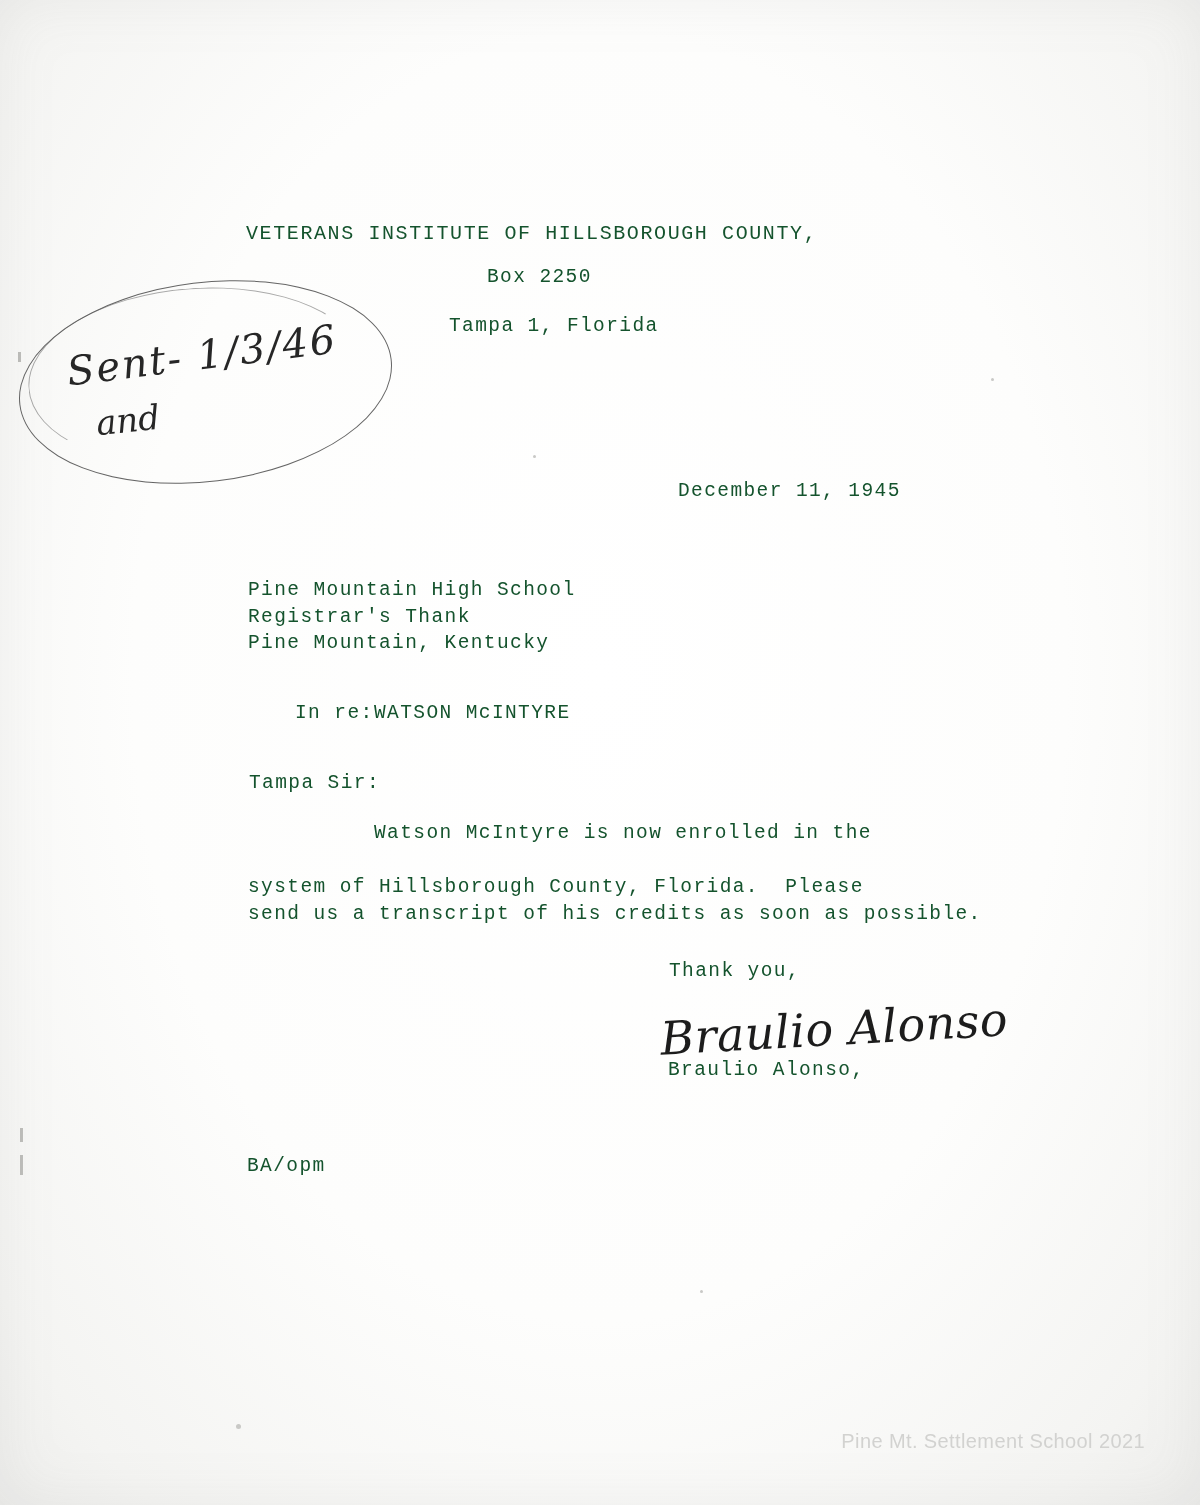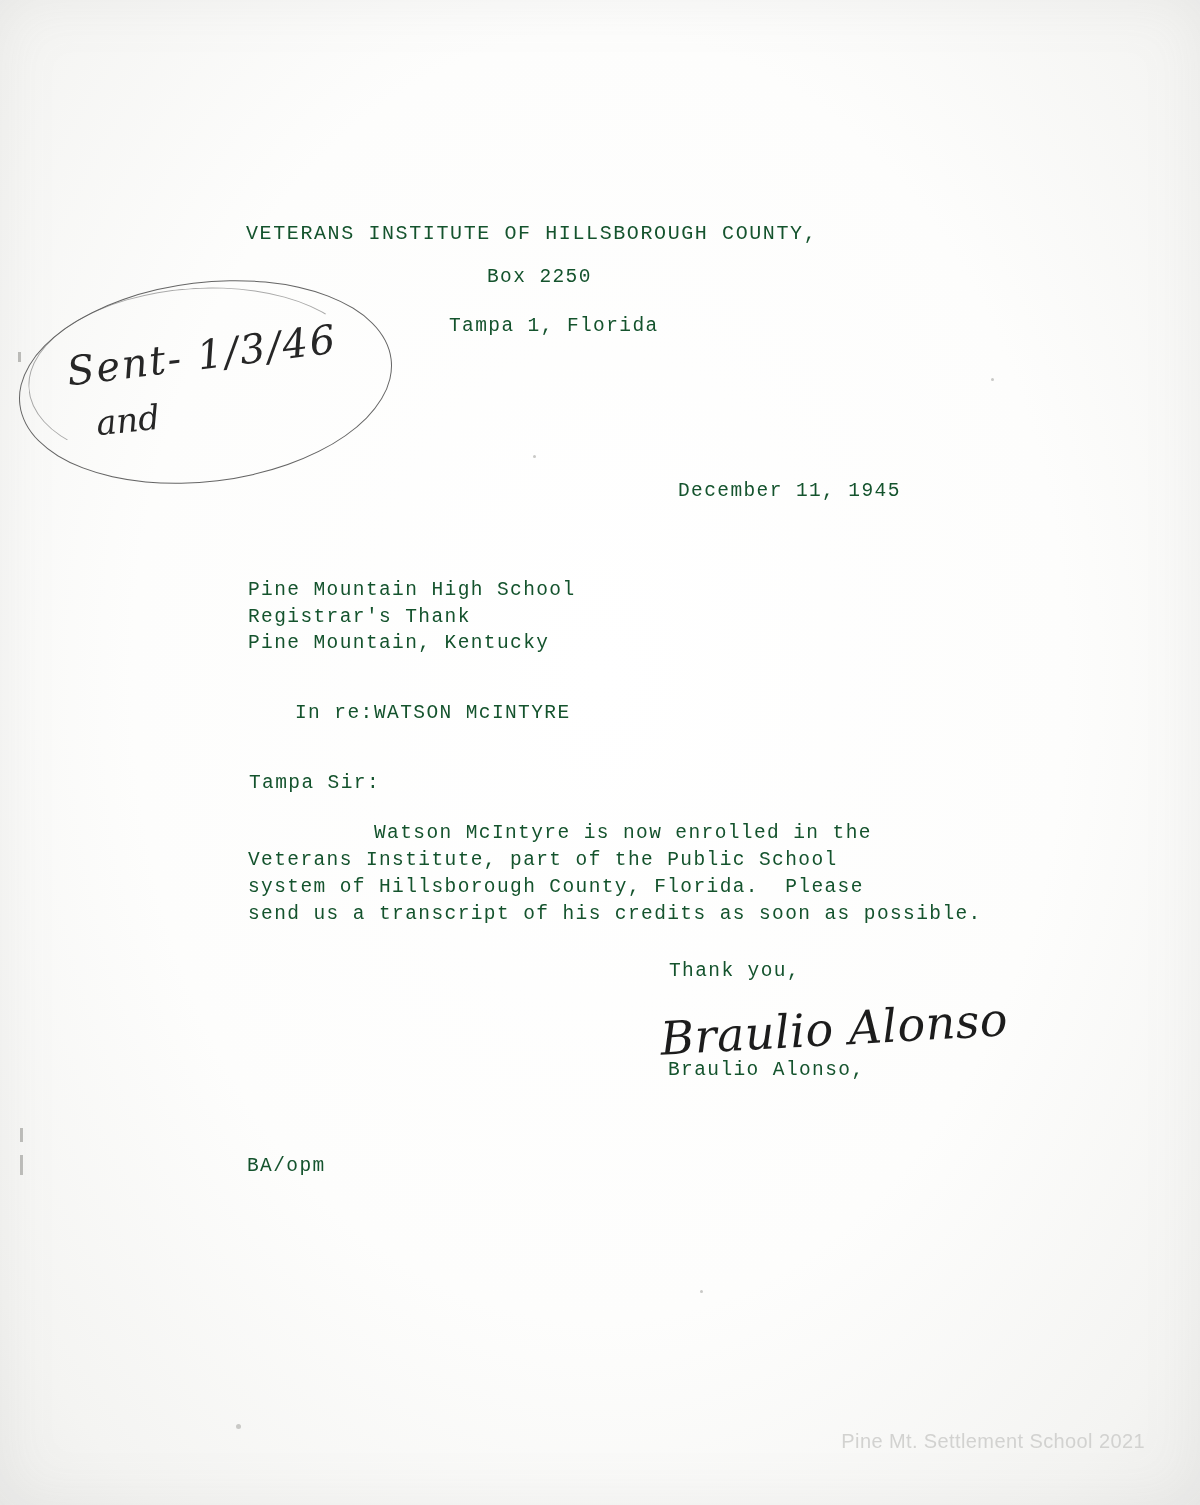--- a/index.html
+++ b/index.html
@@ -152,21 +152,20 @@
   <div class="typed" style="left:248px; top:575px;">Pine Mountain High School</div>
   <div class="typed" style="left:248px; top:602px;">Registrar's Thank</div>
   <div class="typed" style="left:248px; top:628px;">Pine Mountain, Kentucky</div>
 
   <div class="typed" style="left:249px; top:698px;margin-left:46px;">In re:</div>
   <div class="typed" style="left:374px; top:698px;">WATSON McINTYRE</div>
 
   <div class="typed" style="left:249px; top:768px;">Tampa Sir:</div>
 
   <div class="typed" style="left:374px; top:818px;">Watson McIntyre is now enrolled in the</div>
-  <div class="typed" style="left:248px; top:845px;">Veterans Institute, part of the Public School</div>
   <div class="typed" style="left:248px; top:872px;">system of Hillsborough County, Florida.  Please</div>
   <div class="typed" style="left:248px; top:899px;text-align:right;">send us a transcript of his credits as soon as possible.</div>
 
   <div class="typed" style="left:669px; top:956px;">Thank you,</div>
 
   <div class="signature">Braulio Alonso</div>
 
   <div class="typed" style="left:668px; top:1055px;">Braulio Alonso,</div>
 
   <div class="typed" style="left:247px; top:1151px;">BA/opm</div>

